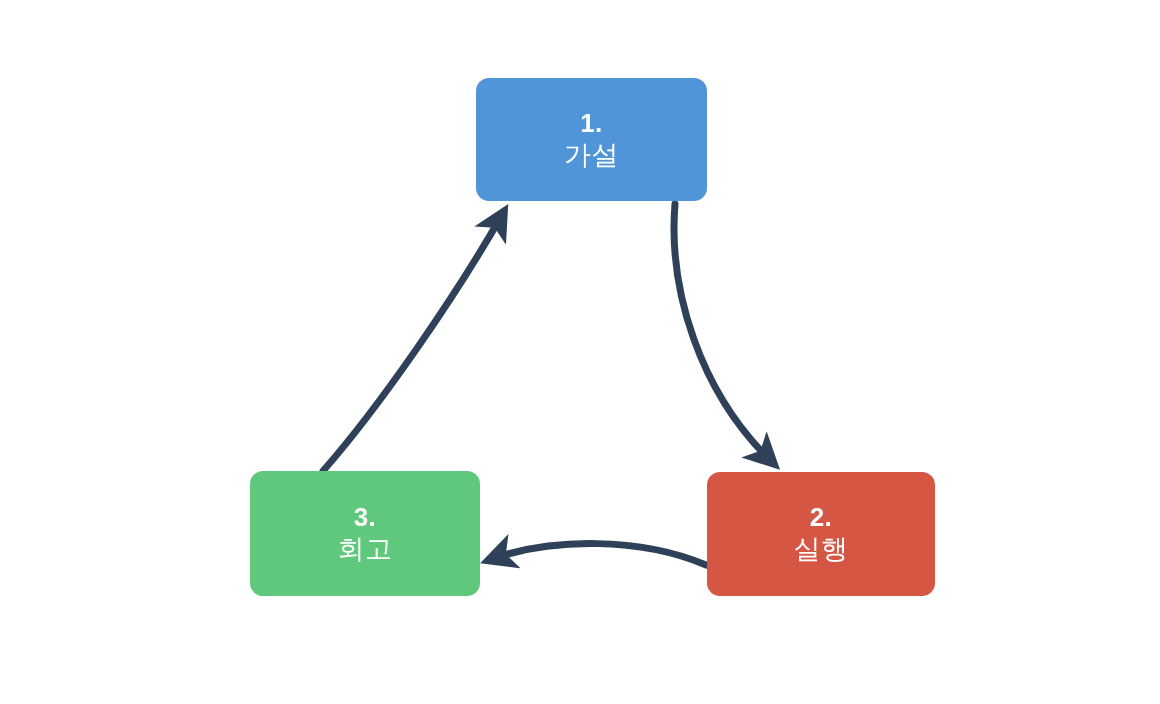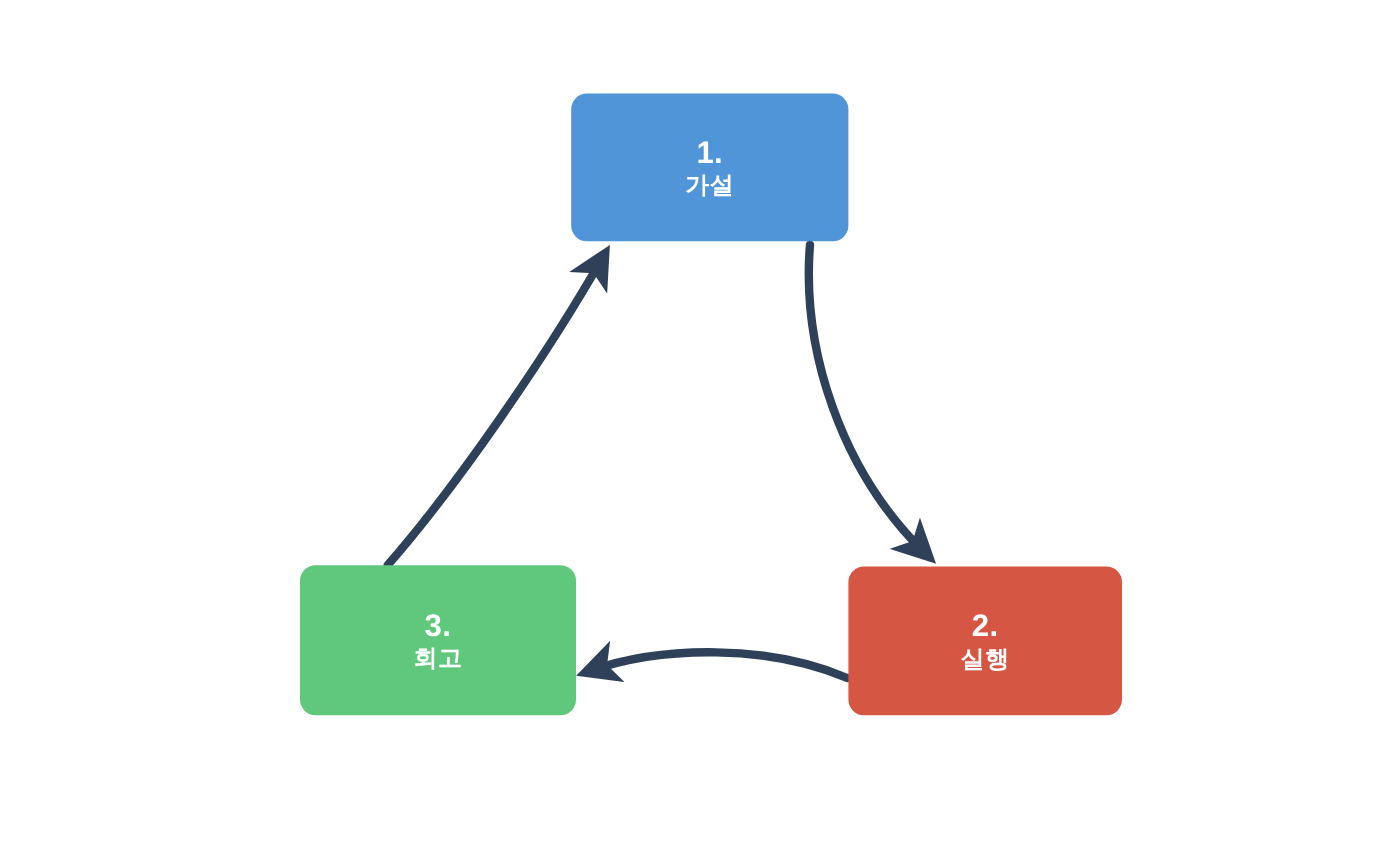--- a/index.html
+++ b/index.html
@@ -46,22 +46,22 @@
     user-select: none;
   }
 
   .node-step {
     font-size: 26px;
     font-weight: bold;
     letter-spacing: 0.3px;
   }
 
   .node-label {
-    font-size: 20px;
-    font-weight: bold;
+    font-size: 27px;
+    font-weight: normal;
     letter-spacing: 0.5px;
   }
 
   
   #node-hypothesis {
     left: 476px;
     top: 78px;
     width: 231px;
     height: 123px;
   }

